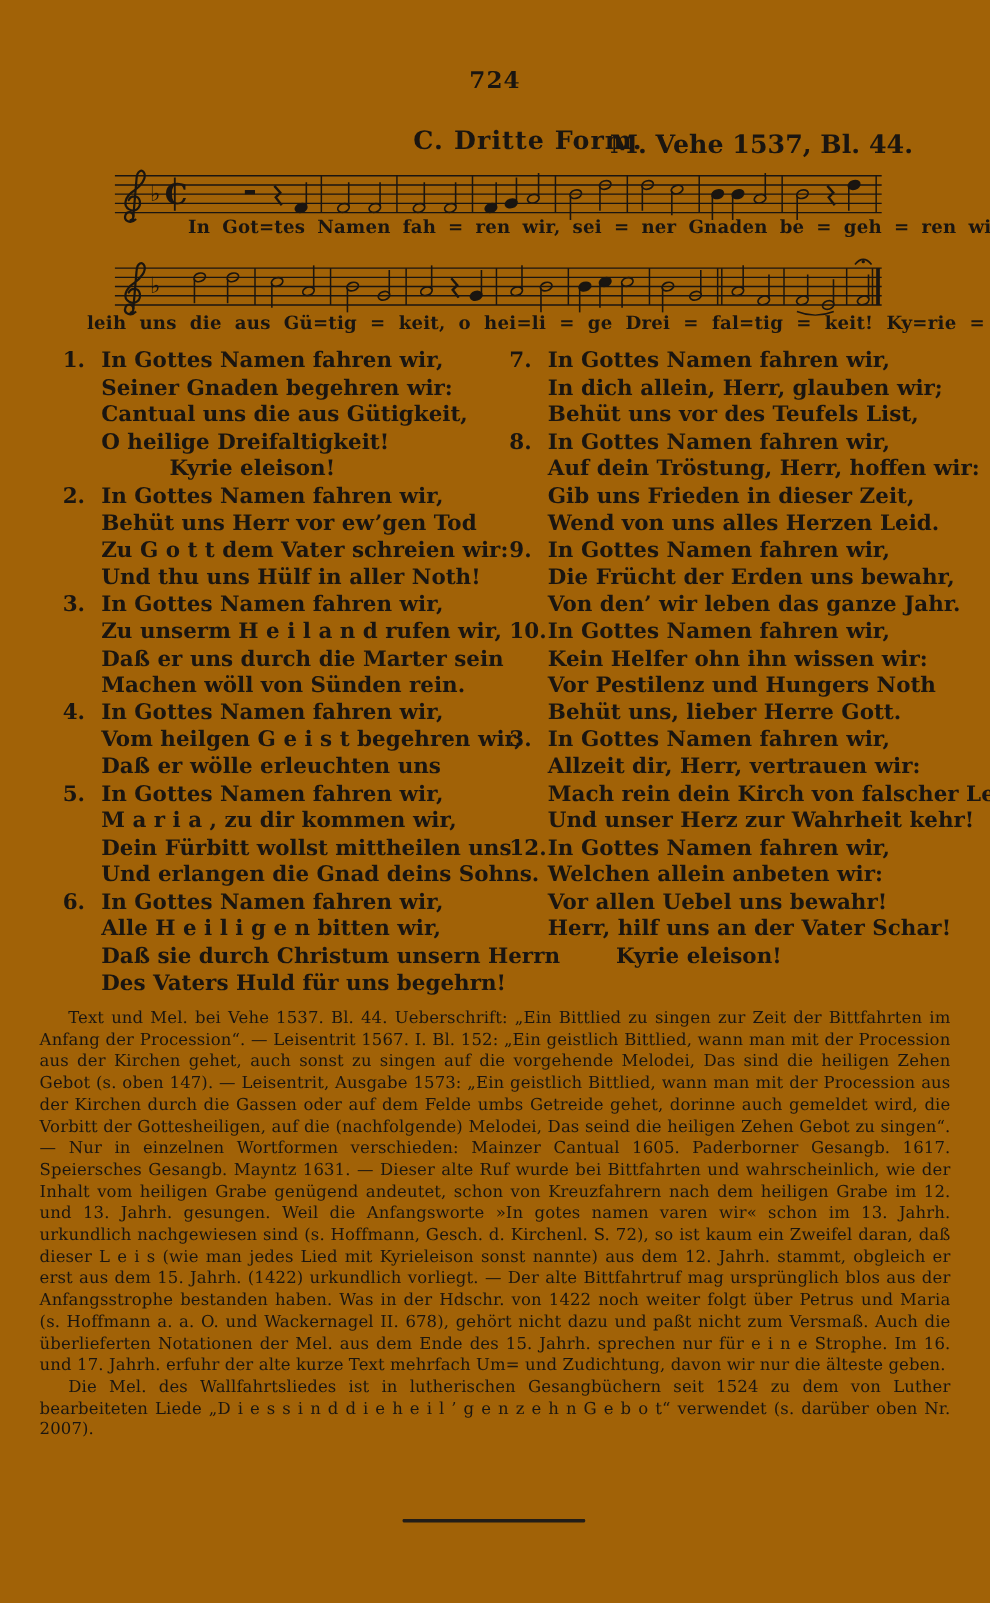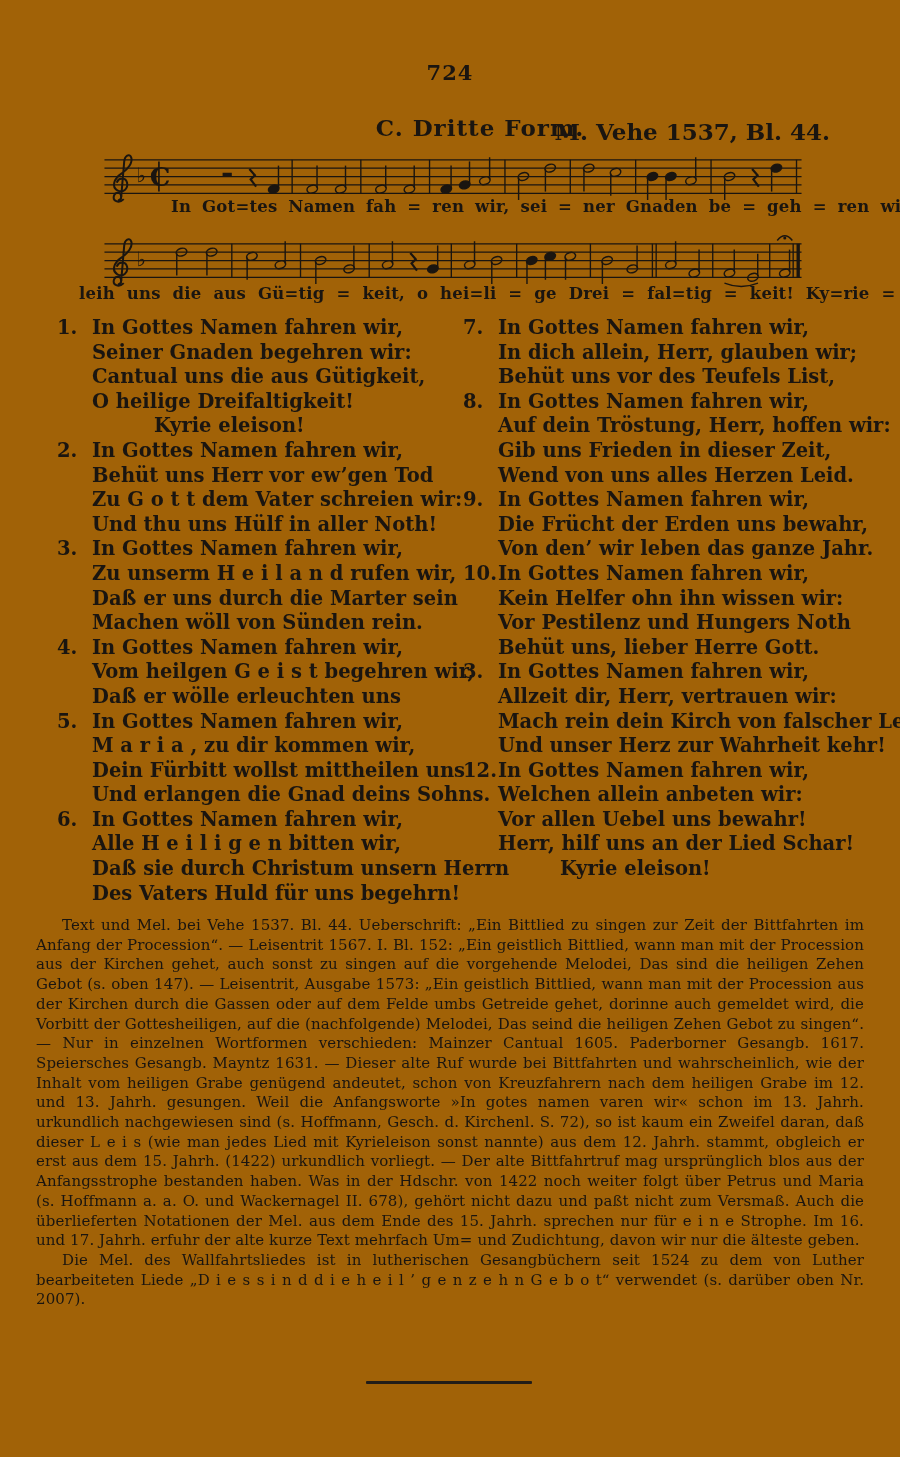--- a/index.html
+++ b/index.html
@@ -266,21 +266,21 @@
           <div class="vline">In Gottes Namen fahren wir,</div>
           <div class="vline">Allzeit dir, Herr, vertrauen wir:</div>
           <div class="vline">Mach rein dein Kirch von falscher Lehr</div>
           <div class="vline">Und unser Herz zur Wahrheit kehr!</div>
         </div>
         <div class="verse">
           <span class="vnum">12.</span>
           <div class="vline">In Gottes Namen fahren wir,</div>
           <div class="vline">Welchen allein anbeten wir:</div>
           <div class="vline">Vor allen Uebel uns bewahr!</div>
-          <div class="vline">Herr, hilf uns an der Lied Schar!</div>
+          <div class="vline">Herr, hilf uns an der Vater Schar!</div>
           <div class="vline refrain">Kyrie eleison!</div>
         </div>
       </div>
   </div>
 
   <div class="commentary">
     <p>Text und Mel. bei Vehe 1537. Bl. 44. Ueberschrift: „Ein Bittlied zu singen zur Zeit der Bittfahrten im Anfang der Procession“. — Leisentrit 1567. I. Bl. 152: „Ein geistlich Bittlied, wann man mit der Procession aus der Kirchen gehet, auch sonst zu singen auf die vorgehende Melodei, Das sind die heiligen Zehen Gebot (s. oben 147). — Leisentrit, Ausgabe 1573: „Ein geistlich Bittlied, wann man mit der Procession aus der Kirchen durch die Gassen oder auf dem Felde umbs Getreide gehet, dorinne auch gemeldet wird, die Vorbitt der Gottesheiligen, auf die (nachfolgende) Melodei, Das seind die heiligen Zehen Gebot zu singen“. — Nur in einzelnen Wortformen verschieden: Mainzer Cantual 1605. Paderborner Gesangb. 1617. Speiersches Gesangb. Mayntz 1631. — Dieser alte Ruf wurde bei Bittfahrten und wahrscheinlich, wie der Inhalt vom heiligen Grabe genügend andeutet, schon von Kreuzfahrern nach dem heiligen Grabe im 12. und 13. Jahrh. gesungen. Weil die Anfangsworte »In gotes namen varen wir« schon im 13. Jahrh. urkundlich nachgewiesen sind (s. Hoffmann, Gesch. d. Kirchenl. S. 72), so ist kaum ein Zweifel daran, daß dieser L e i s (wie man jedes Lied mit Kyrieleison sonst nannte) aus dem 12. Jahrh. stammt, obgleich er erst aus dem 15. Jahrh. (1422) urkundlich vorliegt. — Der alte Bittfahrtruf mag ursprünglich blos aus der Anfangsstrophe bestanden haben. Was in der Hdschr. von 1422 noch weiter folgt über Petrus und Maria (s. Hoffmann a. a. O. und Wackernagel II. 678), gehört nicht dazu und paßt nicht zum Versmaß. Auch die überlieferten Notationen der Mel. aus dem Ende des 15. Jahrh. sprechen nur für e i n e Strophe. Im 16. und 17. Jahrh. erfuhr der alte kurze Text mehrfach Um= und Zudichtung, davon wir nur die älteste geben.</p>
     <p>Die Mel. des Wallfahrtsliedes ist in lutherischen Gesangbüchern seit 1524 zu dem von Luther bearbeiteten Liede „D i e s  s i n d  d i e  h e i l ’ g e n  z e h n  G e b o t“ verwendet (s. darüber oben Nr. 2007).</p>
   </div>
 

